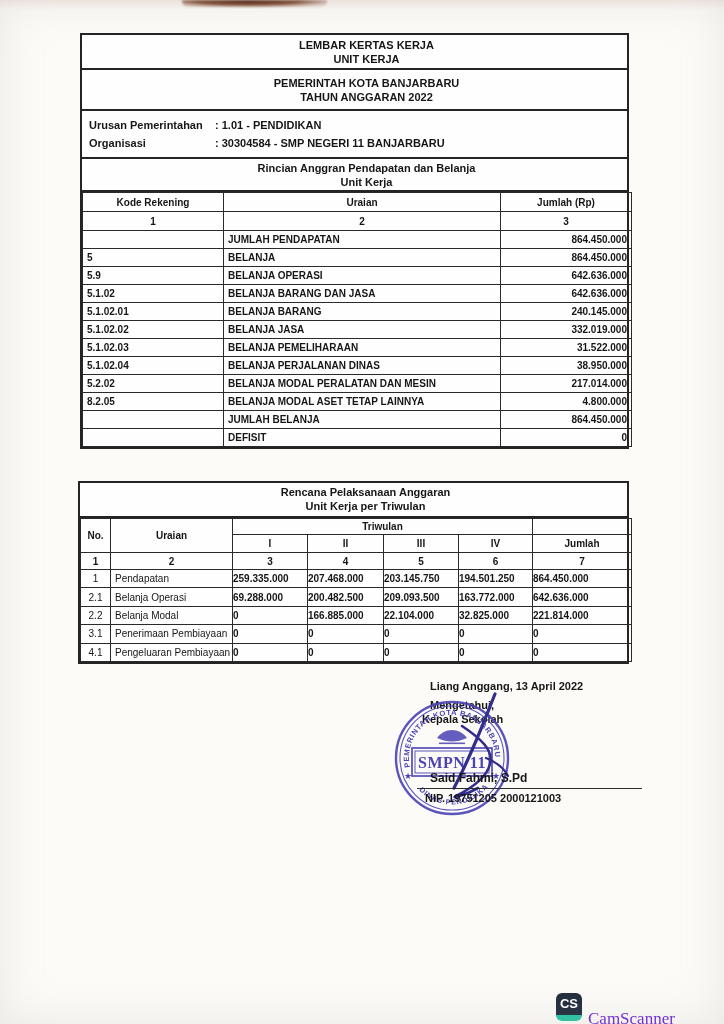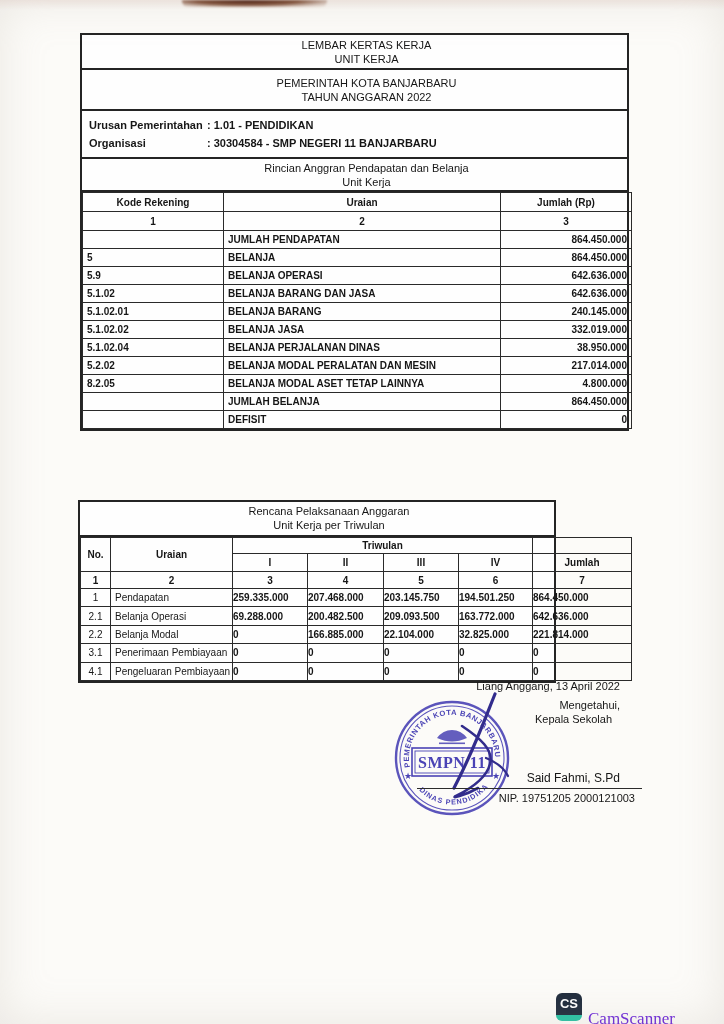--- a/index.html
+++ b/index.html
@@ -26,66 +26,66 @@
     pointer-events:none;
   }
 
   
   .doc1 {
     position:absolute; left:80px; top:33px; width:549px;
     border:2px solid #242424; background:#fefefe;
   }
   .sect { border-bottom:2px solid #242424; }
   .t-center { text-align:center; }
-  .ttl { font-weight:normal; font-size:11px; line-height:14px;margin-left:24px; }
+  .ttl { font-weight:bold; font-size:11px; line-height:14px;margin-left:24px; }
   .hdr1 { padding:3px 0 2px; }
   .hdr2 { padding:6px 0 5px; }
   .info { padding:4px 0 6px; font-weight:bold; font-size:11px; }
   .info-row { display:flex; padding:4px 0 2px;justify-content:center; }
   .info-label { width:125px; padding-left:7px; }
-  .info-value { flex:1; }
+  .info-value { flex:1;margin-left:8px; }
   .tbl1-title { padding:2px 0 1px; }
 
   table { border-collapse:collapse; table-layout:fixed; width:100%; }
   td, th { border:1px solid #2a2a2a; font-size:10px; overflow:hidden; white-space:nowrap; }
   .grid1 col:nth-child(1){ width:141px; }
   .grid1 col:nth-child(2){ width:277px; }
   .grid1 col:nth-child(3){ width:131px; }
   .grid1 th { font-weight:bold; font-size:10px; }
   .grid1 .h-row th { height:19px; }
   .grid1 .n-row th { height:19px; }
   .grid1 td { height:18px; }
   .c-kode { padding-left:4px; font-weight:bold; text-align:left; }
   .c-uraian { padding-left:4px; font-weight:bold; text-align:left; }
   .c-jumlah { padding-right:4px; font-weight:bold; text-align:right; }
 
   
   .doc2 {
-    position:absolute; left:78px; top:500px; width:478px;
+    position:absolute; left:78px; top:481px; width:551px;
     border:2px solid #242424; background:#fefefe;
   }
   .tbl2-title { padding:2px 0 3px; }
   .grid2 col:nth-child(1){ width:30px; }
   .grid2 col:nth-child(2){ width:122px; }
   .grid2 col:nth-child(3){ width:75px; }
   .grid2 col:nth-child(4){ width:76px; }
   .grid2 col:nth-child(5){ width:75px; }
   .grid2 col:nth-child(6){ width:74px; }
   .grid2 col:nth-child(7){ width:99px; }
   .grid2 th { font-weight:bold; text-align:center; }
   .grid2 .rowA th { height:16px; }
   .grid2 .rowB th { height:18px; }
   .grid2 .rowN th { height:17px; }
   .grid2 td { height:18.4px; }
   .c2-no { text-align:center; font-weight:normal; }
   .c2-uraian { padding-left:4px; text-align:left; font-weight:normal; }
   .c2-num { padding-right:4px; font-weight:bold; }
 
   
-  .sig-text { position:absolute; font-size:11px; font-weight:normal; text-align:right; }
+  .sig-text { position:absolute; font-size:11px; font-weight:bold; text-align:left; }
   .sig-underline { position:absolute; left:417px; top:788px; width:225px; border-top:1.6px solid #2b2b2b; }
   .stamp-svg { position:absolute; left:387px; top:695px; }
   .autograph-svg { position:absolute; left:398px; top:688px; }
 
   
   .cs-footer { position:absolute; left:556px; top:985px; display:flex; align-items:center; gap:6px; }
   .cs-icon {
     width:26px; height:28px; border-radius:6px;
     background: linear-gradient(to bottom, #212d3e 0%, #212d3e 78%, #29c3a5 78%, #29c3a5 100%);
     display:flex; align-items:flex-start; justify-content:center;
@@ -166,20 +166,25 @@
         </tr>
     <tr>
           <td class="c-kode">5.1.02.01</td>
           <td class="c-uraian">BELANJA BARANG</td>
           <td class="c-jumlah">240.145.000</td>
         </tr>
     <tr>
           <td class="c-kode">5.1.02.02</td>
           <td class="c-uraian">BELANJA JASA</td>
           <td class="c-jumlah">332.019.000</td>
+        </tr>
+    <tr>
+          <td class="c-kode">5.1.02.03</td>
+          <td class="c-uraian">BELANJA PEMELIHARAAN</td>
+          <td class="c-jumlah">31.522.000</td>
         </tr>
     <tr>
           <td class="c-kode">5.1.02.04</td>
           <td class="c-uraian">BELANJA PERJALANAN DINAS</td>
           <td class="c-jumlah">38.950.000</td>
         </tr>
     <tr>
           <td class="c-kode">5.2.02</td>
           <td class="c-uraian">BELANJA MODAL PERALATAN DAN MESIN</td>
           <td class="c-jumlah">217.014.000</td>

